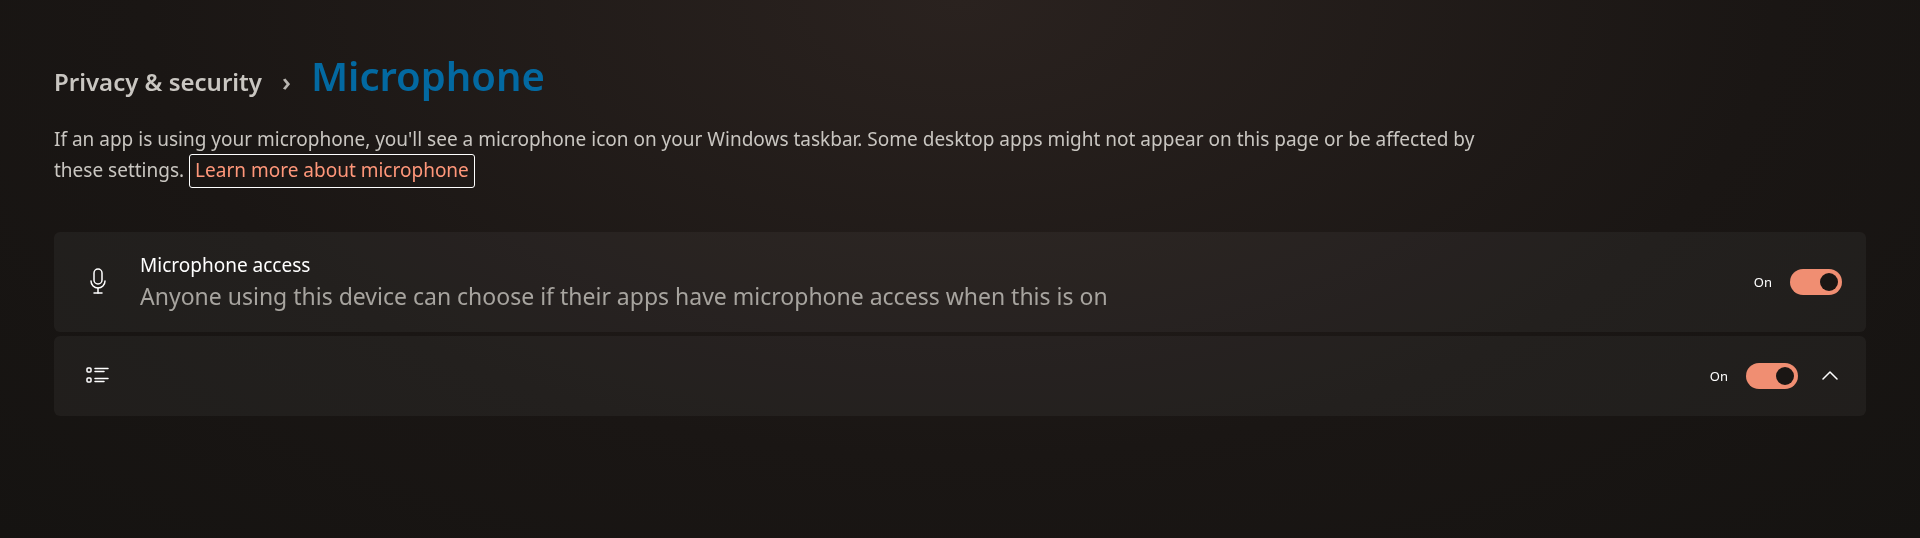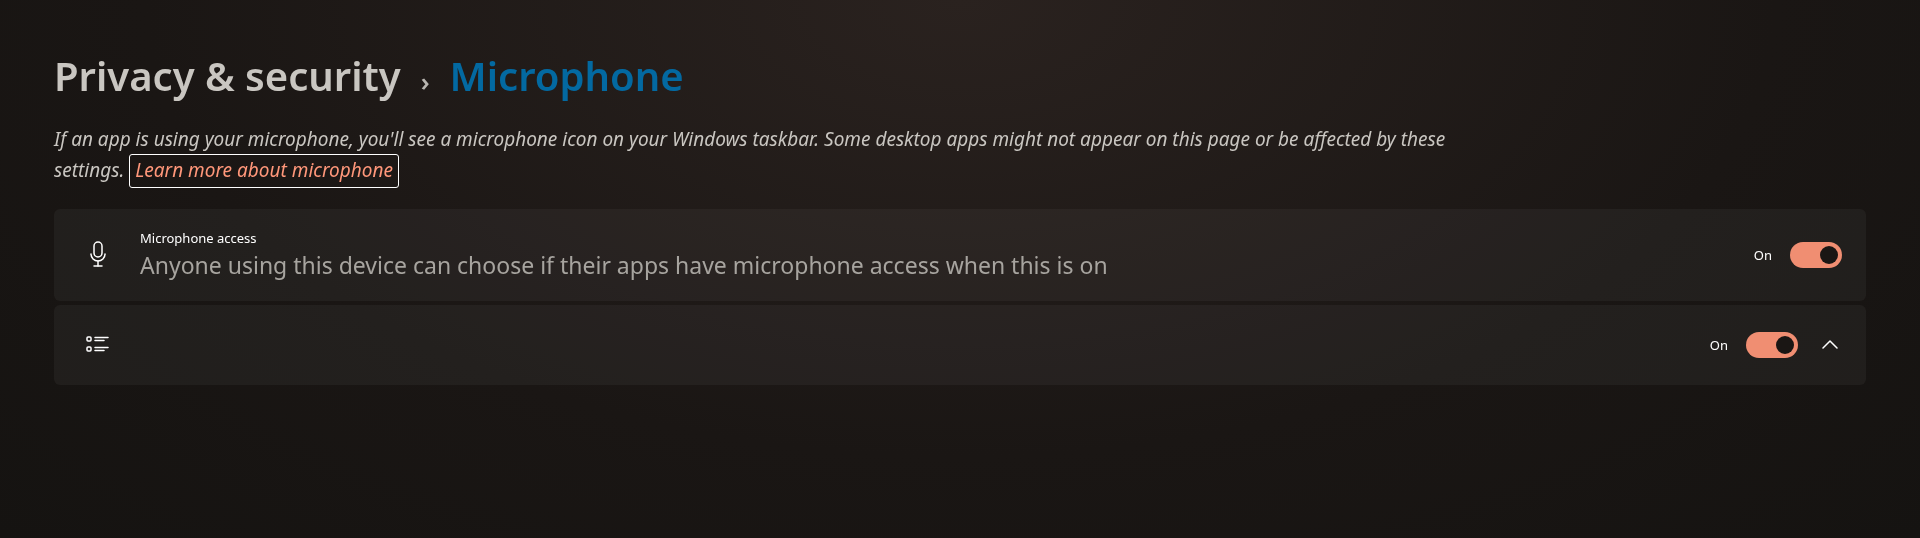--- a/index.html
+++ b/index.html
@@ -19,39 +19,38 @@
       padding: 48px 54px 0 54px;
     }
     .breadcrumb-title {
       display: flex;
       align-items: baseline;
       gap: 20px;
       margin-bottom: 22px;
       font-weight: 600;
     }
     .breadcrumb-parent {
-      font-size: 40px;
+      font-size: 24px;
       color: #c9c6c1;
       cursor: pointer;
     }
     .breadcrumb-chevron {
       font-size: 26px;
       color: #b8b5b0;
     }
     .breadcrumb-current {
       font-size: 40px;
       color: #0369a1;
     }
     .description {
       font-size: 19px;
       line-height: 1.55;
       color: #c9c6c1;
       max-width: 1460px;
-      margin-bottom: 21px;
-      font-style: italic;
+      margin-bottom: 44px;
     }
     .learn-more-link {
       color: #ff977a;
       text-decoration: none;
       border: 1px solid #ffffff;
       border-radius: 3px;
       padding: 1px 5px;
       display: inline-block;
       cursor: pointer;
     }
@@ -73,21 +72,21 @@
       display: flex;
       justify-content: center;
       color: #ffffff;
       flex-shrink: 0;
     }
     .setting-text {
       flex: 1;
       padding-left: 22px;
     }
     .setting-title {
-      font-size: 13px;
+      font-size: 19px;
       color: #ffffff;
       font-weight: 400;
       margin-bottom: 2px;
     }
     .setting-subtitle {
       font-size: 23px;
       color: #a7a49f;
       font-weight: 400;
     }
     .setting-state {

